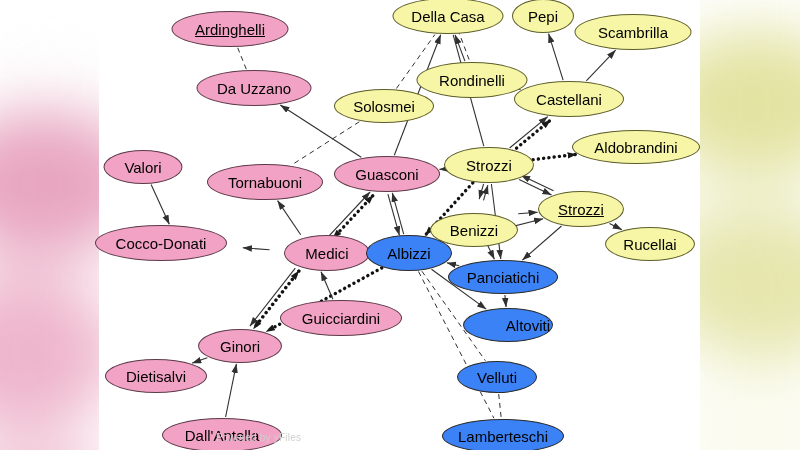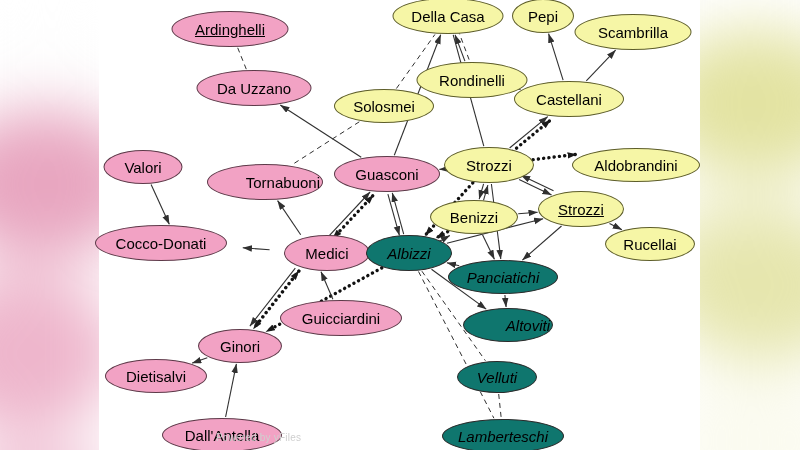--- a/index.html
+++ b/index.html
@@ -22,21 +22,21 @@
   #canvas{position:absolute;left:99px;top:0;width:601px;height:450px;background:#ffffff;}
   #edges{position:absolute;left:0;top:0;width:601px;height:450px;}
 
   .node{position:absolute;transform:translate(-50%,-50%);
         display:flex;align-items:center;justify-content:center;
         border:1.4px solid #3a3a3a;border-radius:50%;
         box-sizing:border-box;white-space:nowrap;
         font-size:15px;color:#000;letter-spacing:0px;}
   .node.pink{background:#f2a2c4;border-color:#5d3a49;}
   .node.yellow{background:#f6f6a6;border-color:#5d5d2a;}
-  .node.white{background:#0f766e;border-color:#2b2b2b;font-style:italic;}
+  .node.white{background:#3b82f6;border-color:#2b2b2b;}
   .node .lbl{line-height:1;padding:0 2px;}
 
   #watermark{position:absolute;left:117px;top:432px;font-size:10px;
              color:#cfcfcf;letter-spacing:.2px;user-select:none;}
 </style>
 </head>
 <body>
 
 <div id="stage">
 
@@ -140,39 +140,39 @@
         </div>
         <div class="node yellow" style="left: 373px; top: 80px; width: 111px; height: 36px;">
           <span class="lbl">Rondinelli</span>
         </div>
         <div class="node yellow" style="left: 470px; top: 99px; width: 110px; height: 36px;">
           <span class="lbl">Castellani</span>
         </div>
         <div class="node yellow" style="left: 285px; top: 106px; width: 100px; height: 34px;">
           <span class="lbl">Solosmei</span>
         </div>
-        <div class="node yellow" style="left: 537px; top: 165px; width: 128px; height: 34px;">
+        <div class="node yellow" style="left: 537px; top: 147px; width: 128px; height: 34px;">
           <span class="lbl">Aldobrandini</span>
         </div>
         <div class="node pink" style="left: 44px; top: 167px; width: 79px; height: 34px;">
           <span class="lbl">Valori</span>
         </div>
-        <div class="node pink" style="left: 166px; top: 182px; width: 116px; height: 36px; justify-content: flex-end;">
+        <div class="node pink" style="left: 166px; top: 182px; width: 116px; height: 36px;">
           <span class="lbl">Tornabuoni</span>
         </div>
         <div class="node pink" style="left: 288px; top: 174px; width: 106px; height: 36px; text-align: right;">
           <span class="lbl">Guasconi</span>
         </div>
         <div class="node yellow" style="left: 390px; top: 165px; width: 90px; height: 36px;">
           <span class="lbl">Strozzi</span>
         </div>
         <div class="node yellow" style="left: 482px; top: 209px; width: 86px; height: 36px; text-decoration: underline;">
           <span class="lbl">Strozzi</span>
         </div>
-        <div class="node yellow" style="left: 375px; top: 217px; width: 88px; height: 34px;">
+        <div class="node yellow" style="left: 375px; top: 230px; width: 88px; height: 34px;">
           <span class="lbl">Benizzi</span>
         </div>
         <div class="node yellow" style="left: 551px; top: 244px; width: 90px; height: 34px;">
           <span class="lbl">Rucellai</span>
         </div>
         <div class="node pink" style="left: 62px; top: 243px; width: 132px; height: 36px;">
           <span class="lbl">Cocco-Donati</span>
         </div>
         <div class="node pink" style="left: 228px; top: 253px; width: 86px; height: 36px;">
           <span class="lbl">Medici</span>

